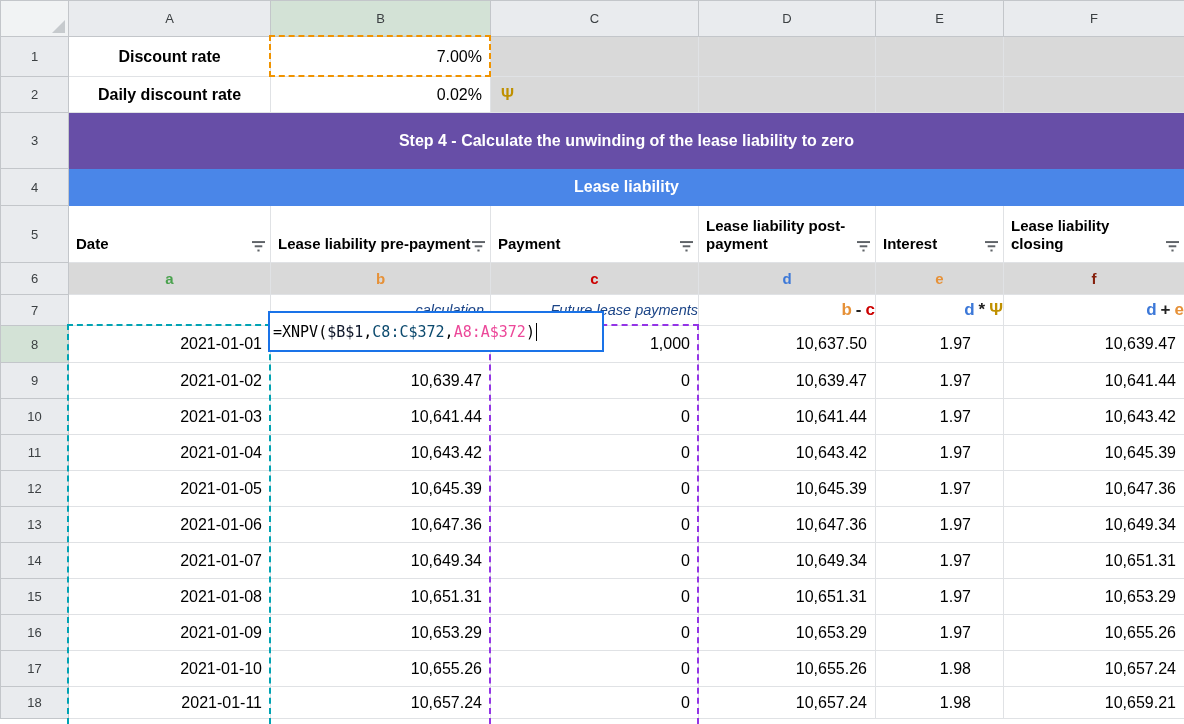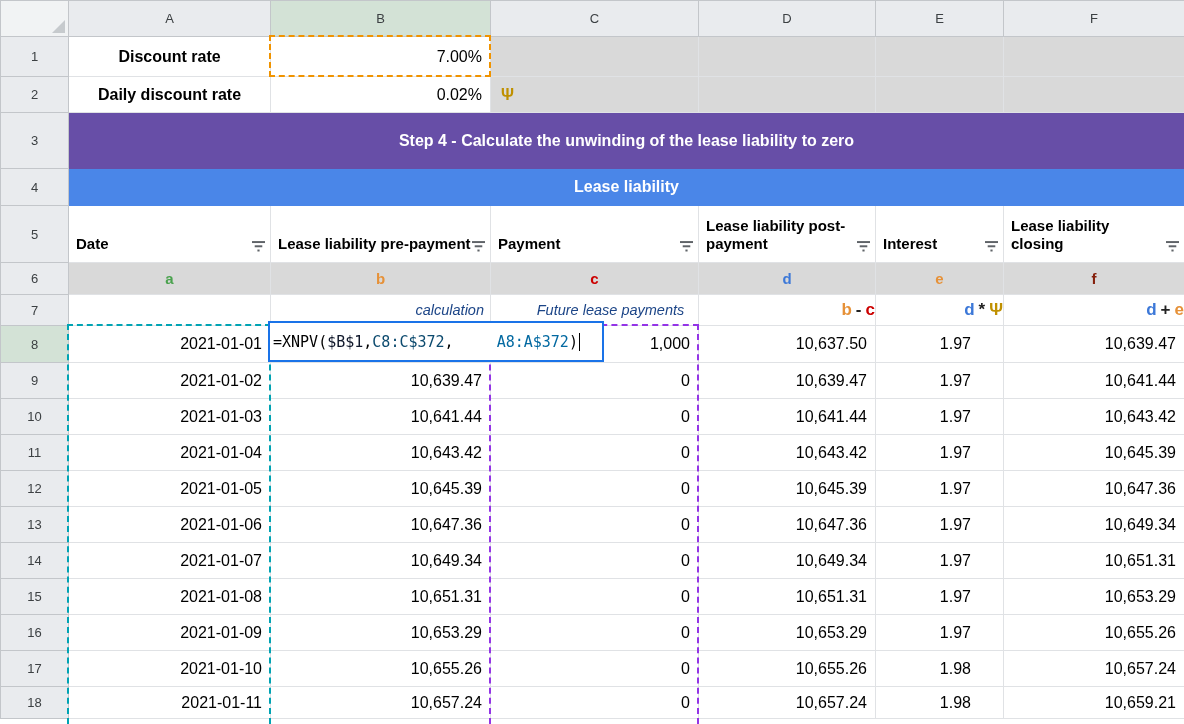--- a/index.html
+++ b/index.html
@@ -29,32 +29,32 @@
          vertical-align:bottom;padding:0 18px 8px 7px;position:relative;border-radius:17px;}
   .filter-ic{position:absolute;right:5px;bottom:10px;width:13px;height:11px;}
   .filter-ic svg{display:block;}
   
   td.letter{text-align:center;font-weight:bold;font-size:15px;}
   .la{color:#4aa24e;} .lb{color:#e69138;} .lc{color:#cc0000;}
   .ld{color:#3c78d8;} .le{color:#e69138;} .lf{color:#85200c;}
   .lpsi{color:#bf9000;}
   td.note{font-style:italic;font-size:14.5px;color:#1c4587;}
   td.note-r{text-align:right;padding-right:6px;}
-  td.note-c{text-align:center;padding-left:32px;}
+  td.note-c{text-align:right;padding-left:32px;}
   td.expr{text-align:right;font-weight:bold;font-size:17px;margin-top:12px;}
   .op{color:#222;margin:0 4px;font-weight:bold;}
   
   .ov{position:absolute;pointer-events:none;box-sizing:border-box;}
   .ov-b1{left:269px;top:35px;width:222px;height:42px;border:2px dashed #f09300;}
   .ov-a{left:67px;top:324px;width:204px;height:400px;border:2px dashed #00a3b3;border-bottom:none;}
   .ov-c{left:489px;top:324px;width:210px;height:400px;border:2px dashed #9334e6;border-bottom:none;}
-  .editbox{position:absolute;left:268px;top:321px;width:336px;height:41px;background:#fff;
+  .editbox{position:absolute;left:268px;top:311px;width:336px;height:41px;background:#fff;
            border:2px solid #1a73e8;box-sizing:border-box;display:flex;align-items:center;
            padding-left:3px;font-family:"DejaVu Sans Mono",monospace;font-size:15px;}
-  .f-ref1{color:#0f172a;} .f-ref2{color:#0c4a6e;} .f-ref3{color:#0369a1;margin-left:43px;}
+  .f-ref1{color:#0f172a;} .f-ref2{color:#0c4a6e;} .f-ref3{color:#ec4899;}
   .caret{display:inline-block;width:1.5px;height:18px;background:#000;margin-left:1px;}
   .tooltip{position:absolute;left:272px;top:286px;height:32px;background:#fff;border:1px solid #ececec;
            border-radius:6px;box-shadow:0 1px 4px rgba(60,64,67,.42);display:flex;align-items:center;
            padding:0 10px;gap:10px;font-family:"DejaVu Sans Mono",monospace;font-size:14px;color:#4285f4;}
   .tooltip .close{color:#9aa0a6;font-family:"Liberation Sans",sans-serif;font-size:15px;cursor:pointer;}
 </style>
 </head>
 <body>
 
 <div class="sheet">

